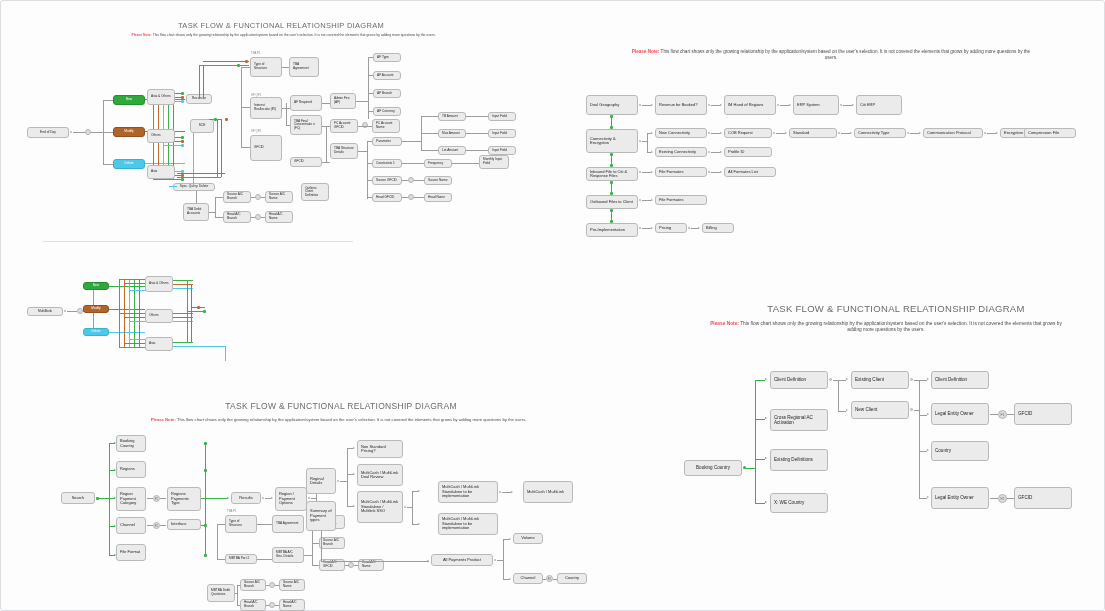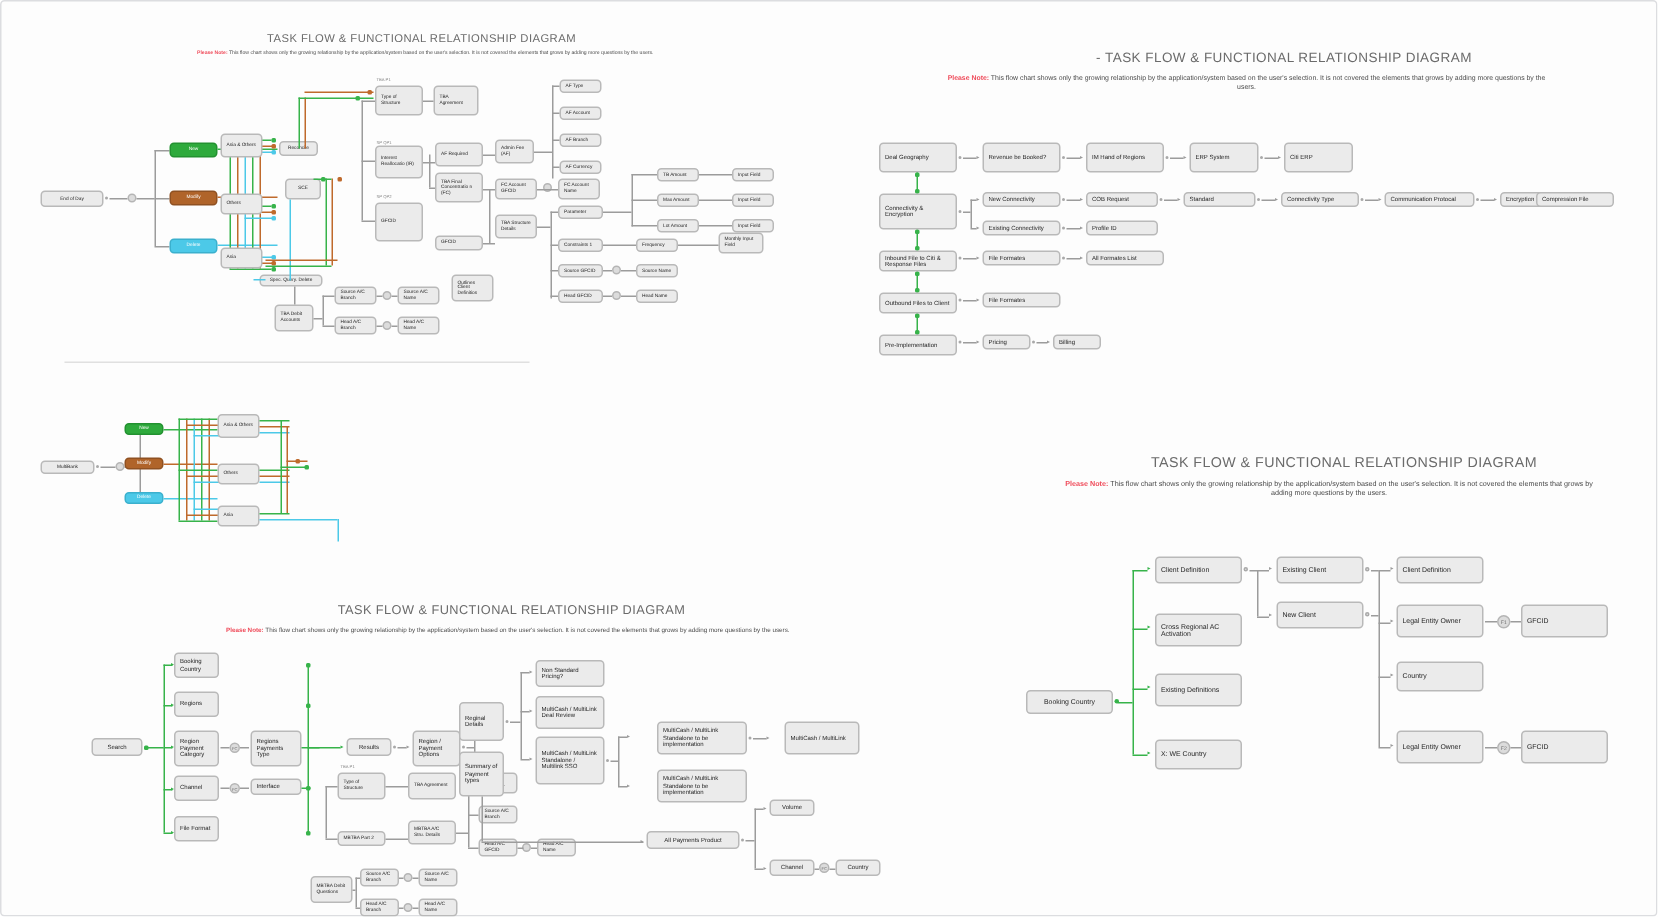--- a/index.html
+++ b/index.html
@@ -228,21 +228,20 @@
     <div class="ln g h" style="left:176px;top:176px;width:44px;"></div>
     <div class="ln o h" style="left:176px;top:172px;width:48px;"></div>
     <div class="ln g h" style="left:208px;top:118px;width:12px;"></div>
     <div class="dot" style="left:213px;top:117px;"></div>
     <div class="dot o" style="left:224px;top:117px;"></div>
 
     <div class="divider" style="left:42px;top:240px;width:310px;"></div>
   </div>
 
   <div class="board" style="left:565px;top:0;width:540px;height:255px;">
-    <div class="diag-title" style="left:40px;top:32px;width:500px;font-size:9px;">- TASK FLOW &amp; FUNCTIONAL RELATIONSHIP DIAGRAM</div>
     <div class="diag-note" style="left:60px;top:48px;width:410px;font-size:4.6px;">
       <b>Please Note:</b>
       <span>This flow chart shows only the growing relationship by the application/system based on the user's selection. It is not covered the elements that grows by adding more questions by the users.</span>
     </div>
 
     <div class="node sm" style="left:20px;top:94px;width:52px;height:20px;">Deal Geography</div>
     <div class="node sm" style="left:89px;top:94px;width:52px;height:20px;">Revenue be Booked?</div>
     <div class="node sm" style="left:158px;top:94px;width:52px;height:20px;">IM Hand of Regions</div>
     <div class="node sm" style="left:227px;top:94px;width:46px;height:20px;">ERP System</div>
     <div class="node sm" style="left:290px;top:94px;width:46px;height:20px;">Citi ERP</div>

